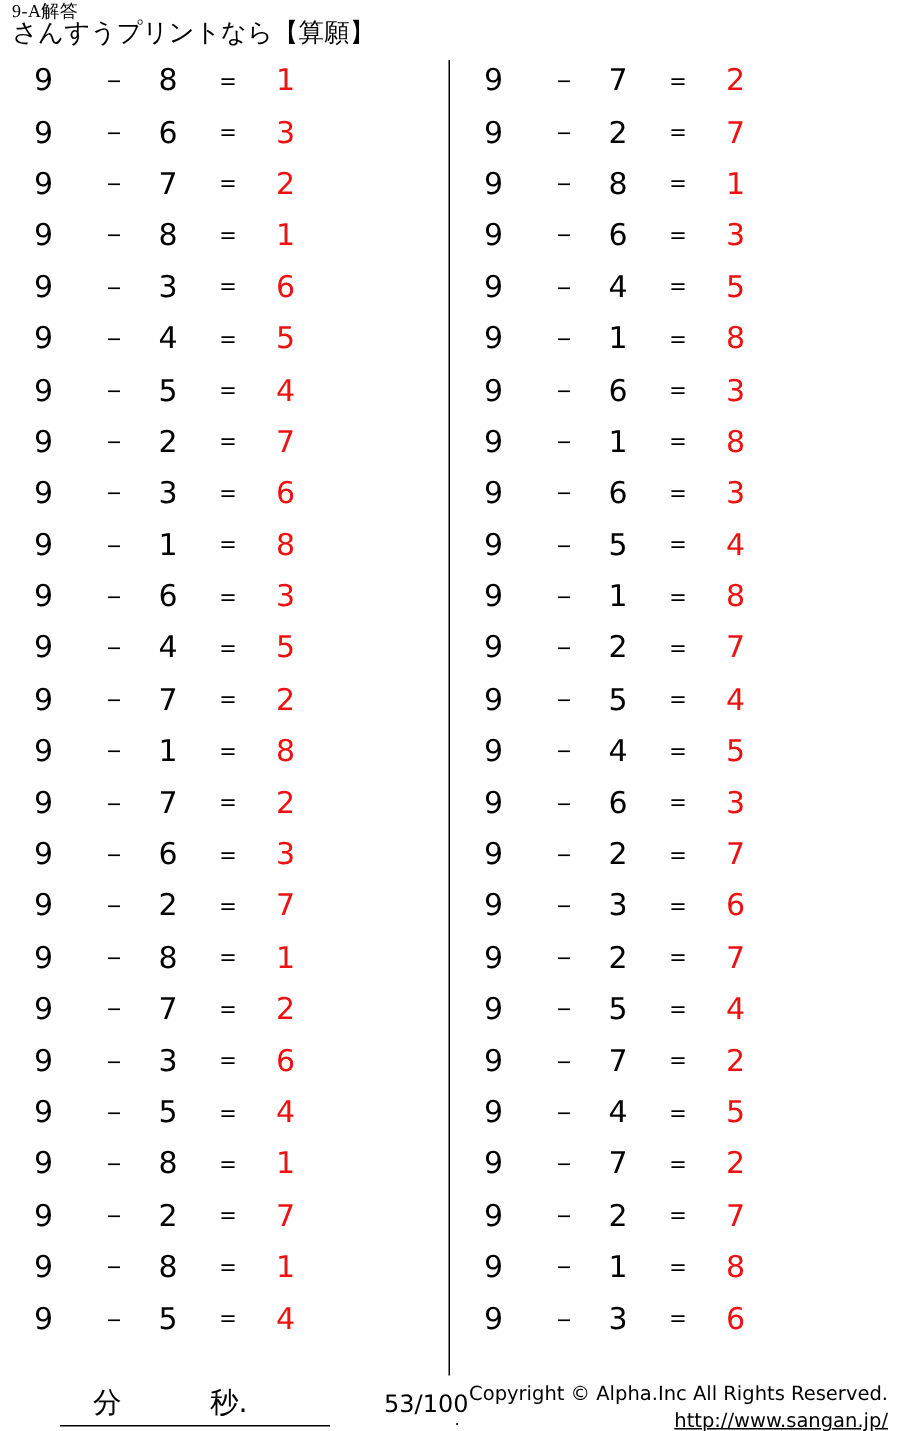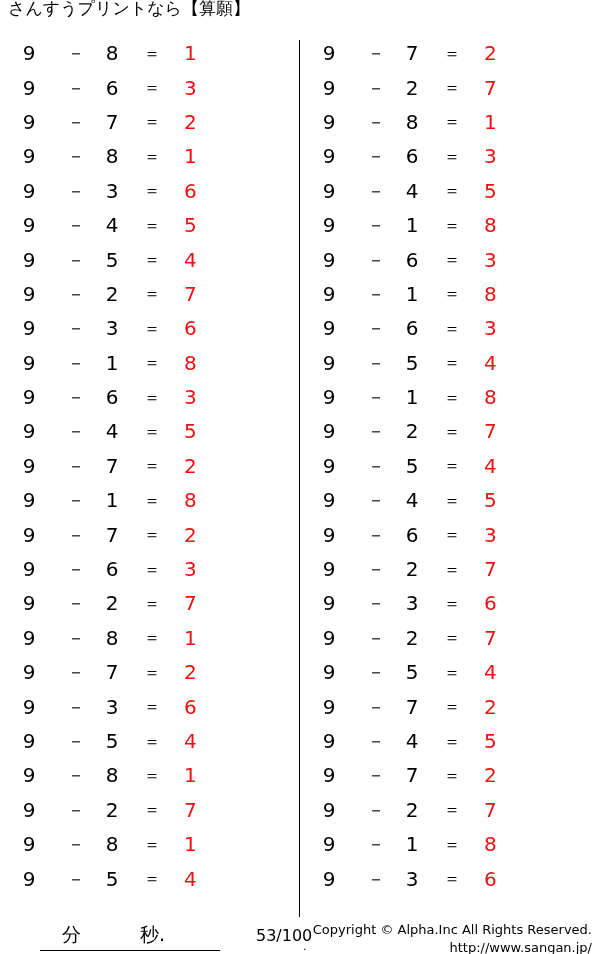--- a/index.html
+++ b/index.html
@@ -137,28 +137,30 @@
     font-size: 13px;
     text-align: left;
   }
   .url {
     position: absolute;
     right: 8px;
     top: 28px;
     font-family: "DejaVu Sans", sans-serif;
     font-size: 13px;
     text-align: right;
+    text-decoration: underline;
   }
 </style>
 </head>
 <body>
 
 <div class="page">
 
   <div class="header">
+    <div class="header-line1">9-A解答</div>
     <div class="header-line2">さんすうプリントなら【算願】</div>
   </div>
 
   <div class="divider"></div>
 
   <div class="columns">
     <div class="col col-left" id="col-left">
         <div class="prob-row">
           <span class="cell operand-a">9</span>
           <span class="cell op">－</span>

